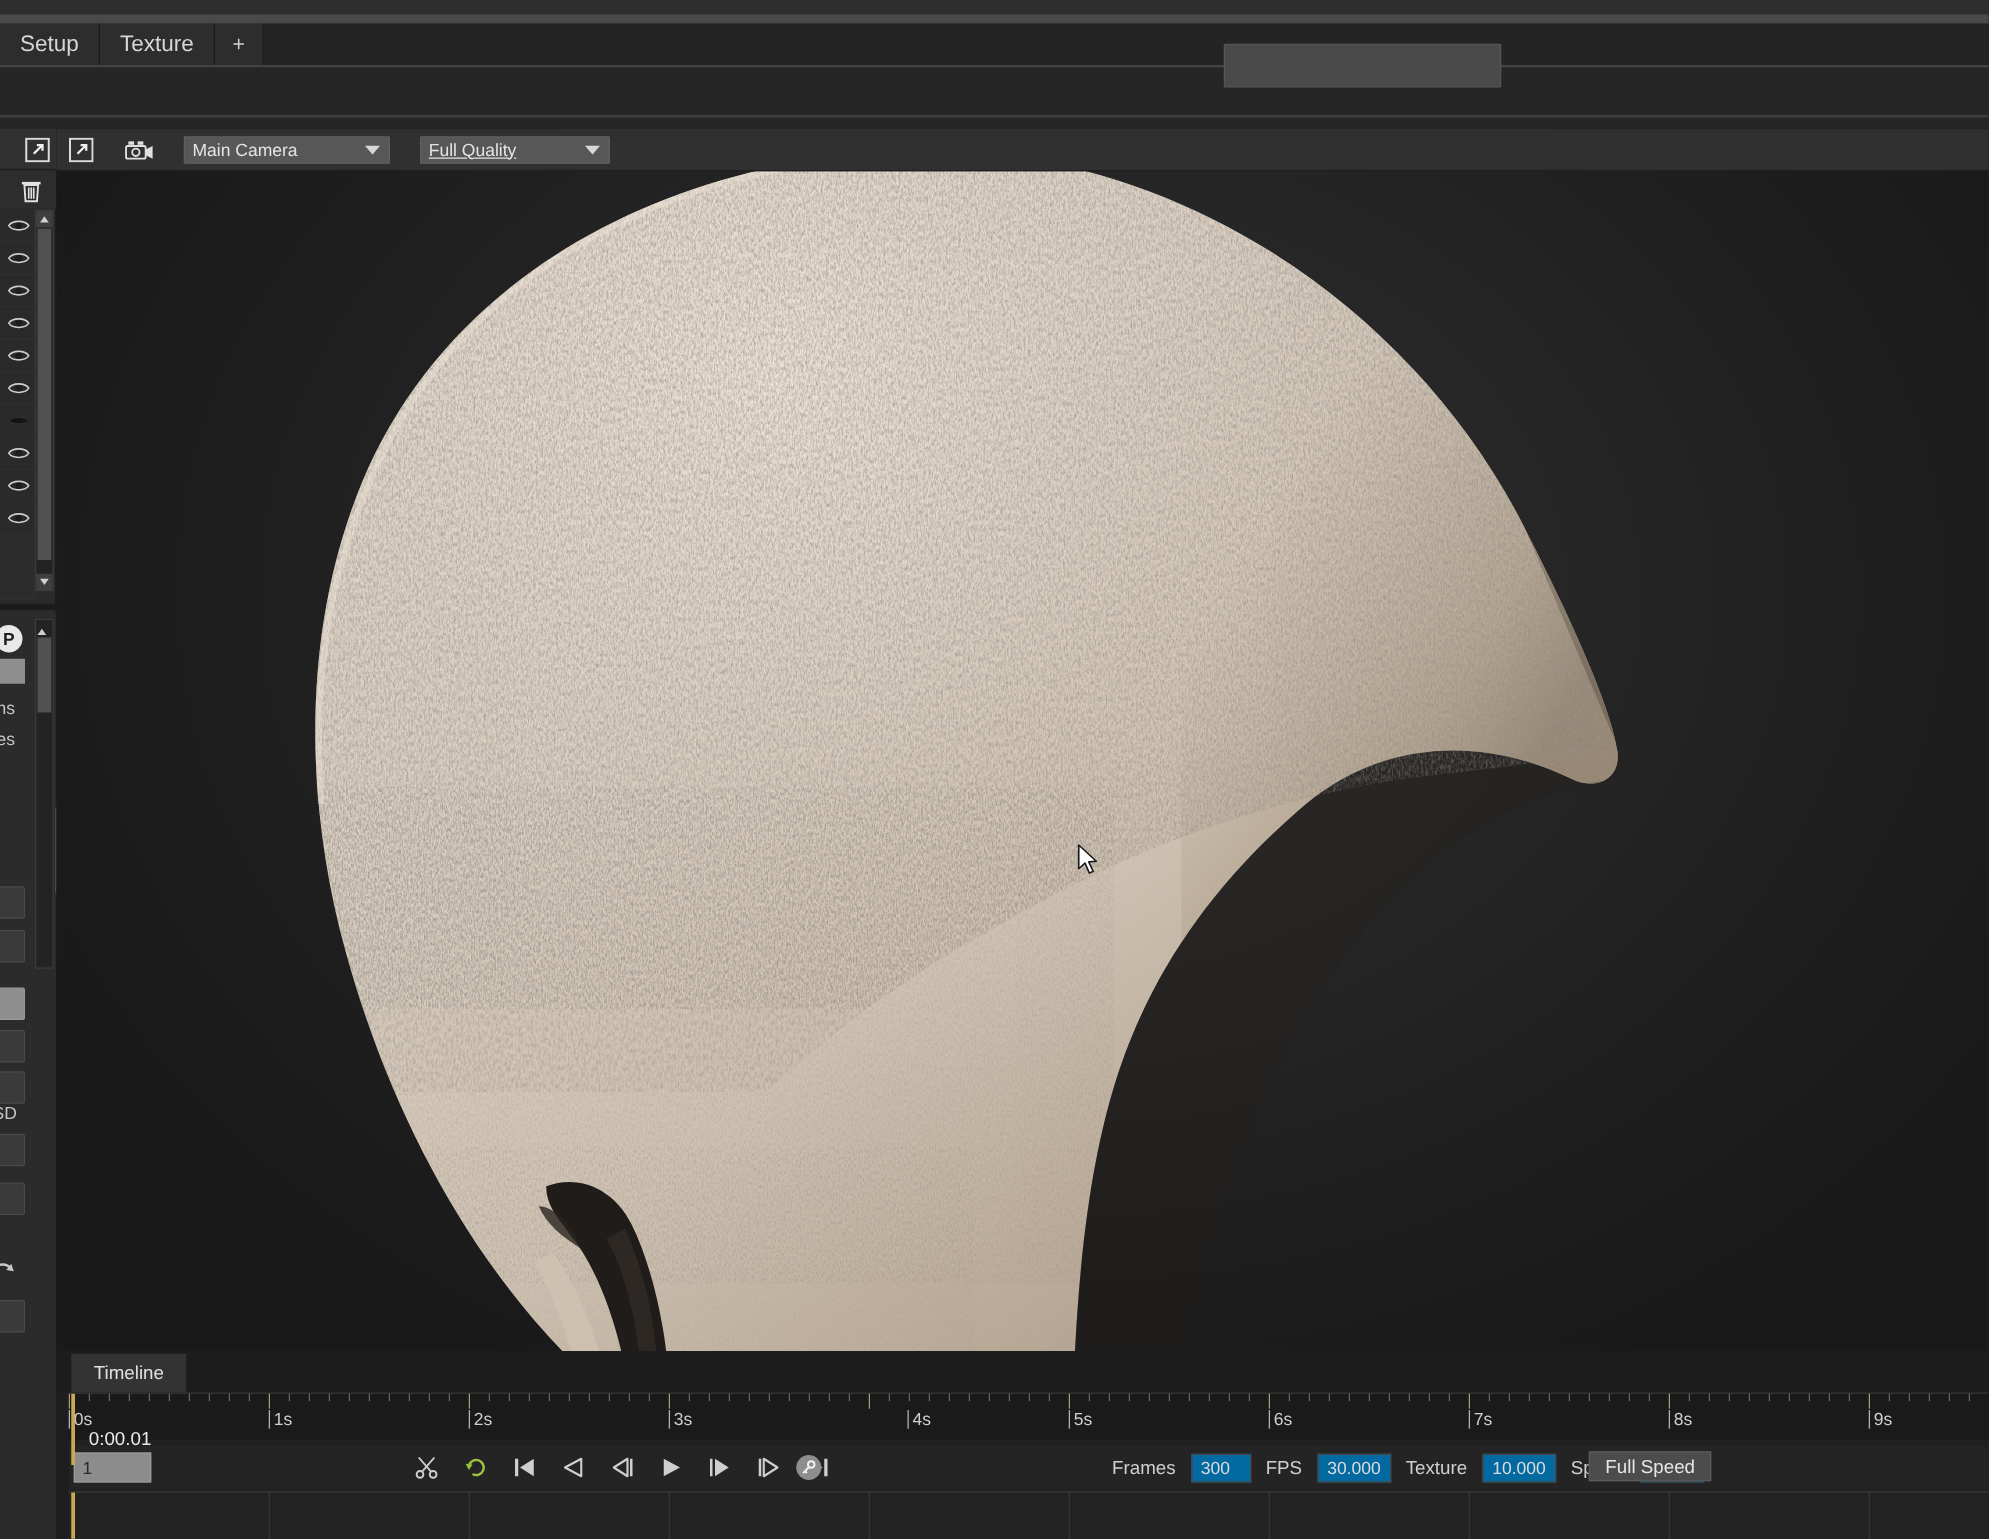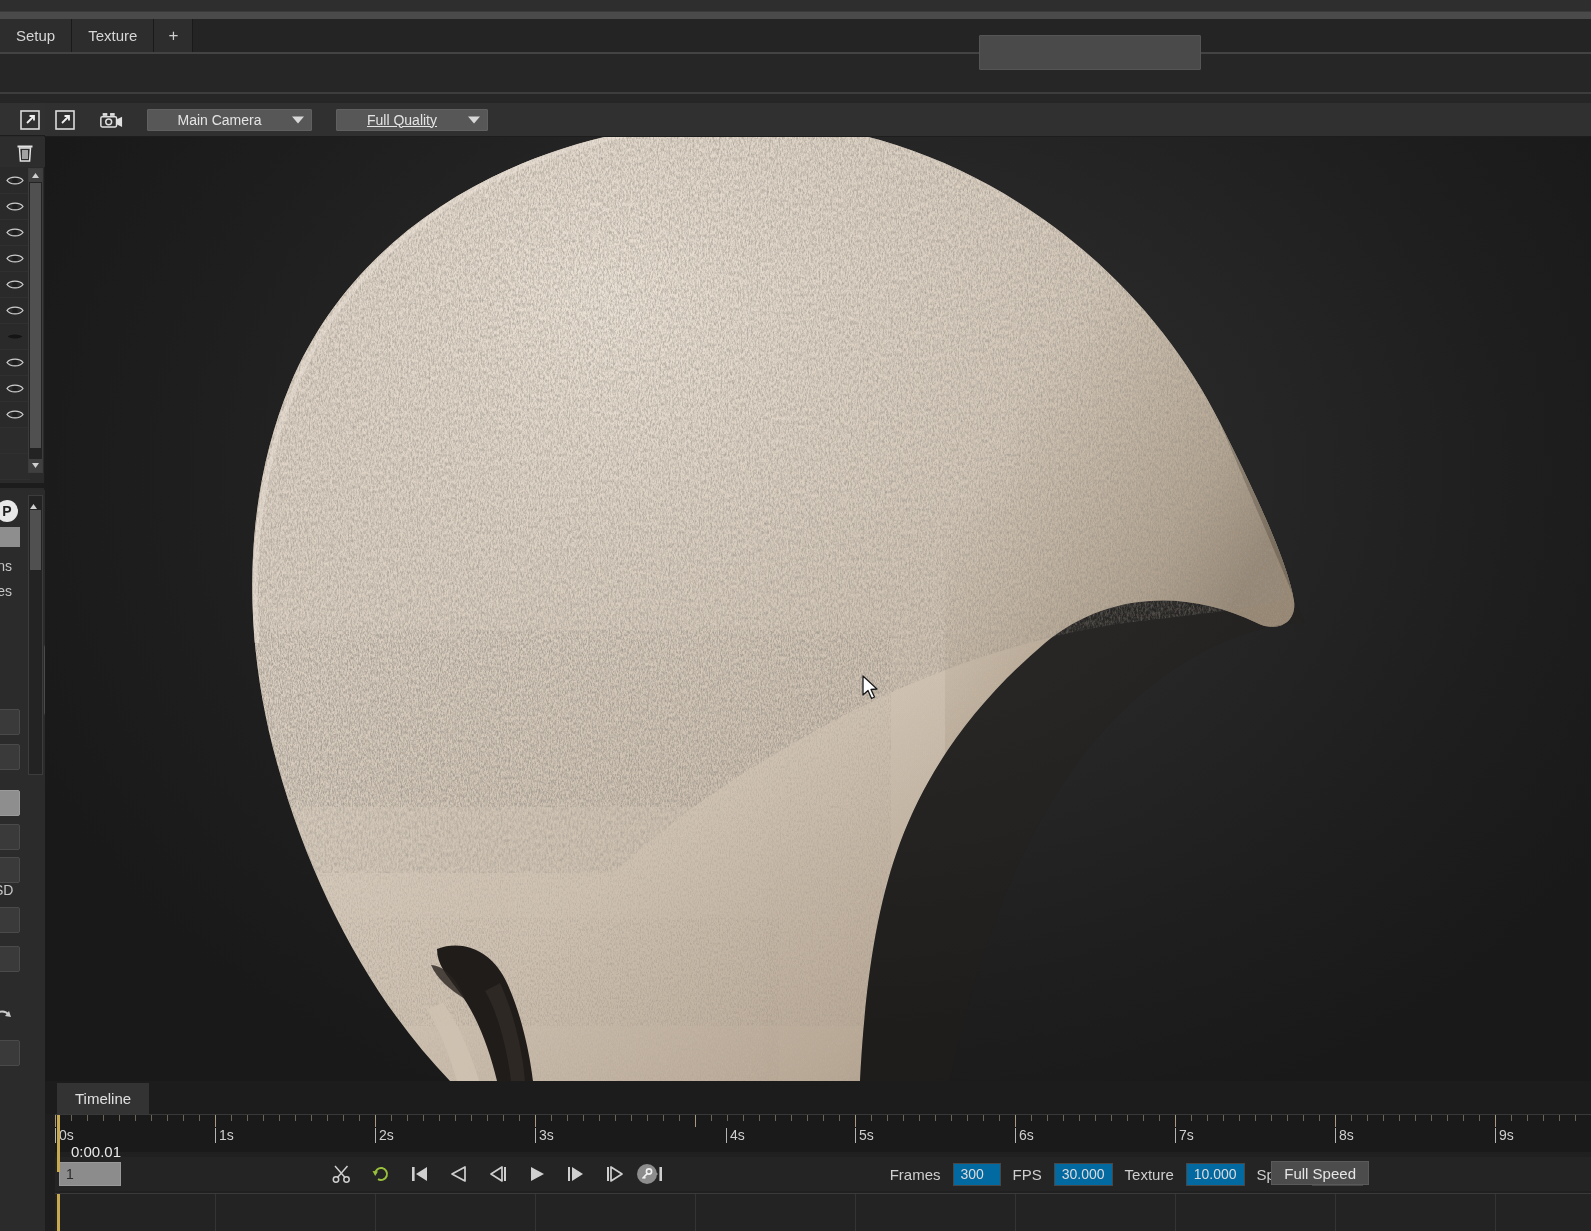--- a/index.html
+++ b/index.html
@@ -20,21 +20,21 @@
   .topstrip2 {
     position:absolute; left:0; top:12px; width:1591px; height:7px;
     background:#4a4a4a;
   }
   .tabbar {
     position:absolute; left:0; top:19px; width:1591px; height:33px;
     background:#222222; display:flex; align-items:stretch;
   }
   .tab {
     display:flex; align-items:center; justify-content:center;
-    padding:0 16px; color:#d6d6d6; font-size:15px;
+    padding:0 16px; color:#d6d6d6; font-size:18px;
     background:#2d2d2d; border-right:1px solid #1a1a1a;
     cursor:default;
   }
   .tab.plus { padding:0 14px; font-size:17px; color:#cfcfcf; }
   .tabfill { flex:1; background:#242424; }
   .tabbar-underline {
     position:absolute; left:0; top:52px; width:1591px; height:2px;
     background:#434343;
   }
 
@@ -129,21 +129,21 @@
   
   .viewport {
     position:absolute; left:45px; top:103px; width:1546px; height:978px;
     overflow:hidden;
     background:
       radial-gradient(ellipse 900px 700px at 52% 38%, #303030 0%, #262626 45%, #1e1e1e 75%, #191919 100%);
   }
   .vp-toolbar {
     position:absolute; left:0; top:0; width:1546px; height:34px;
     background:#303030; border-bottom:1px solid #1d1d1d; z-index:6;
-    display:flex; align-items:center; gap:24px; padding-left:10px;text-align:center;
+    display:flex; align-items:center; gap:24px; padding-left:10px;
   }
   .cam-ic { width:24px; height:18px; }
   .dd {
     height:22px; background:#575757; border:1px solid #606060;
     display:flex; align-items:center; color:#e4e4e4; font-size:14px;
     padding:0 6px; position:relative; border-radius:1px; cursor:default;
   }
   .dd .cap { flex:1; padding-right:20px; white-space:nowrap; }
   .dd .caret {
     position:absolute; right:7px; top:50%; transform:translateY(-50%);

